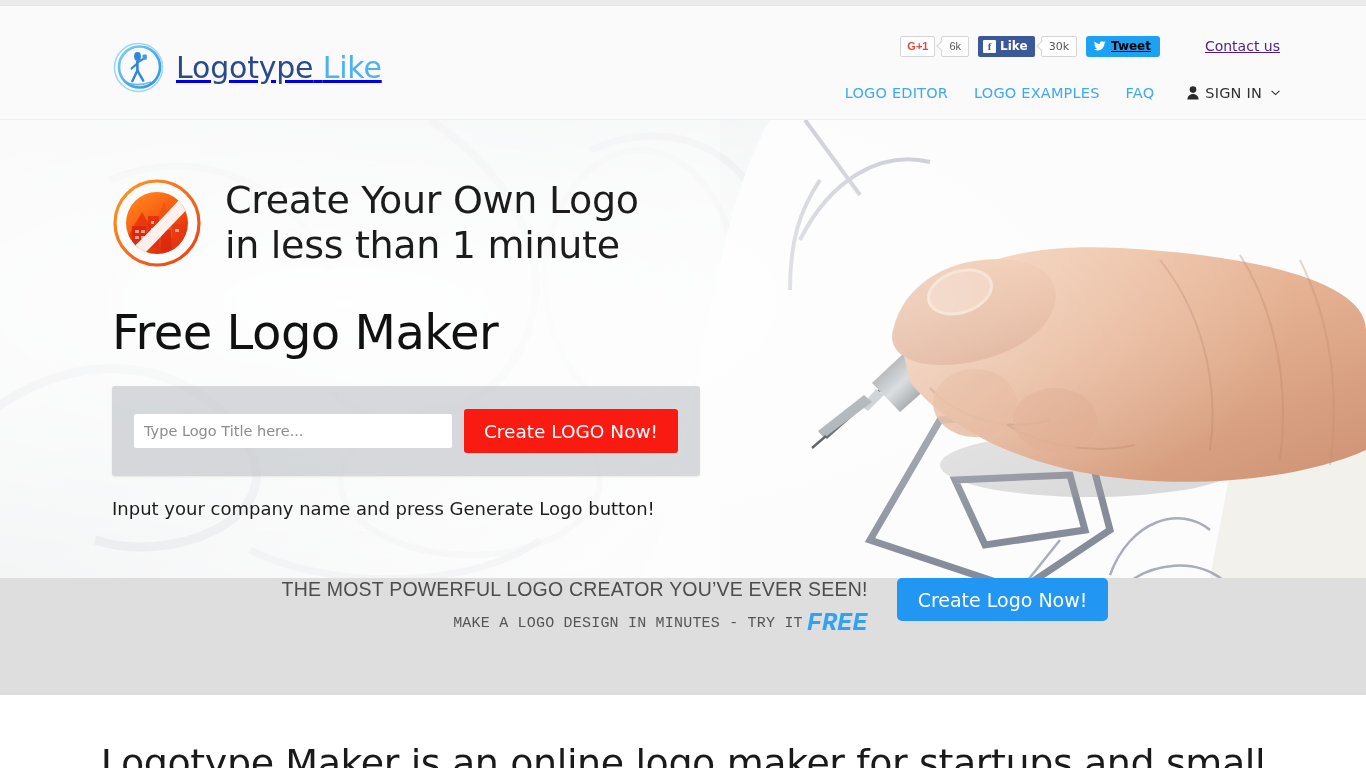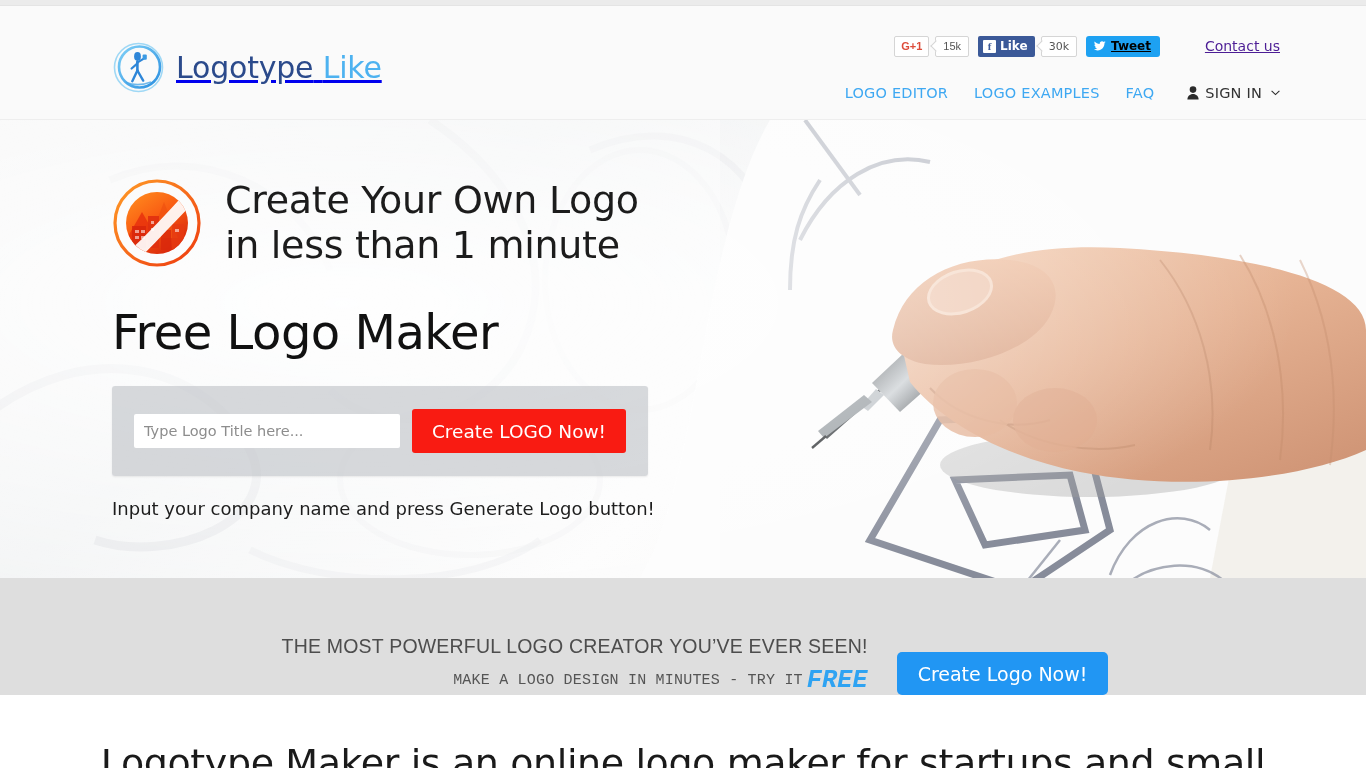--- a/index.html
+++ b/index.html
@@ -180,21 +180,21 @@
   }
   .hero-h2 {
     margin-top: 36px;
     font-size: 48px;
     font-weight: normal;
     color: #111111;
     letter-spacing: -0.5px;
   }
   .form-panel {
     margin-top: 26px;
-    width: 536px;
+    width: 588px;
     background: rgba(190,193,198,0.62);
     border-radius: 3px;
     padding: 23px 22px;
     display: flex; align-items: center; gap: 12px;
     box-shadow: 0 1px 2px rgba(0,0,0,0.08);
   }
   .logo-input {
     flex: 1;
     height: 34px;
     border: none;
@@ -227,21 +227,21 @@
 
   
   .cta-band {
     position: relative;
     height: 117px;
     background: #dedede;
   }
   .cta-inner {
     position: absolute;
     left: 0; right: 0; top: 0; bottom: 0;
-    display: flex; align-items: flex-end; justify-content: center;
+    display: flex; align-items: flex-start; justify-content: center;
     gap: 29px;
     margin-left: 24px;
   }
   .cta-text { text-align: right; }
   .cta-line1 {
     font-size: 19.5px;
     color: #4d4d4d;
     letter-spacing: 0.2px;
     font-family: "Liberation Sans", sans-serif;
   }
@@ -322,21 +322,21 @@
     </svg>
     <span class="logo-text">
       <span class="lt-1">Logotype</span><span>&nbsp;</span><span class="lt-2">Like</span>
     </span>
   </a>
 
   <div class="social-row">
 
     <div class="gplus-btn">
       <span class="gplus-main">G+1</span>
-      <span class="count-bubble">15k</span>
+      <span class="count-bubble">6k</span>
     </div>
 
     <div class="fb-group">
       <span class="fb-btn">
         <span class="fb-f">f</span>
         <span>Like</span>
       </span>
       <span class="count-bubble">30k</span>
     </div>
 

